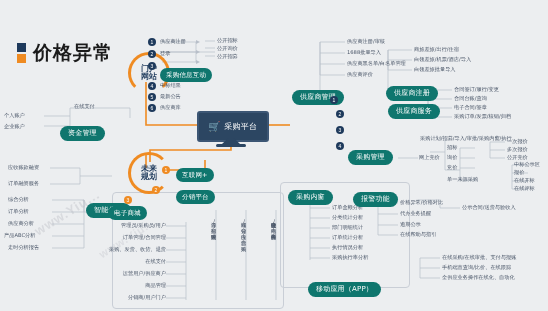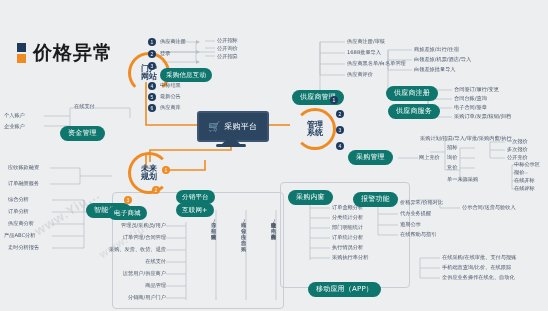--- a/index.html
+++ b/index.html
@@ -204,23 +204,20 @@
 
   <div class="monitor">
     <span class="cart">🛒</span>
     <span class="mlabel">采购平台</span>
   </div>
   <div class="mstand"></div>
   <div class="mbase"></div>
 
   <div class="ring cut-b" style="left:128px;top:52px;">
     <span><em style="font-style:normal">门户</em><br><em style="font-style:normal">网站</em></span>
-  </div>
-  <div class="ring cut-l" style="left:294px;top:108px;">
-    <span><em style="font-style:normal">管理</em><br><em style="font-style:normal">系统</em></span>
   </div>
   <div class="ring cut-r" style="left:128px;top:152px;text-align:center;">
     <span><em style="font-style:normal">未来</em><br><em style="font-style:normal">规划</em></span>
   </div>
 
   <div class="bullet" style="left:148px;top:38px;">1</div>
   <div class="leaf" style="left:160px;top:39px;">供应商注册</div>
   <div class="bullet" style="left:148px;top:50px;">2</div>
   <div class="leaf" style="left:160px;top:51px;">登录</div>
   <div class="bullet" style="left:148px;top:62px;">3</div>
@@ -306,21 +303,21 @@
   <div class="leaf r" style="left:8px;top:181px;">订单融资服务</div>
 
   <div class="leaf r" style="left:8px;top:197px;">综合分析</div>
   <div class="leaf r" style="left:8px;top:209px;">订单分析</div>
   <div class="leaf r" style="left:8px;top:221px;">供应商分析</div>
   <div class="leaf r" style="left:4px;top:233px;">产品ABC分析</div>
   <div class="leaf r" style="left:8px;top:245px;">走时分析报告</div>
   <div class="pill lg" style="left:86px;top:203px;">智能分析</div>
 
   <div class="bullet o" style="left:162px;top:166px;">1</div>
-  <div class="pill" style="left:176px;top:168px;margin-top:35px;">互联网+</div>
+  <div class="pill" style="left:176px;top:168px;">互联网+</div>
   <div class="bullet o" style="left:152px;top:186px;">2</div>
   <div class="pill" style="left:176px;top:190px;">分销平台</div>
   <div class="bullet o" style="left:124px;top:196px;">3</div>
   <div class="pill" style="left:108px;top:206px;">电子商城</div>
 
   <div class="leaf r" style="left:110px;top:223px;width:56px;">管理员/采购员/用户</div>
   <div class="leaf r" style="left:110px;top:235px;width:56px;">订单管理/合同管理</div>
   <div class="leaf r" style="left:98px;top:247px;width:68px;">采购、发货、收货、退货</div>
   <div class="leaf r" style="left:128px;top:259px;width:38px;">在线支付</div>
   <div class="leaf r" style="left:110px;top:271px;width:56px;">运营用户/供应商户</div>

